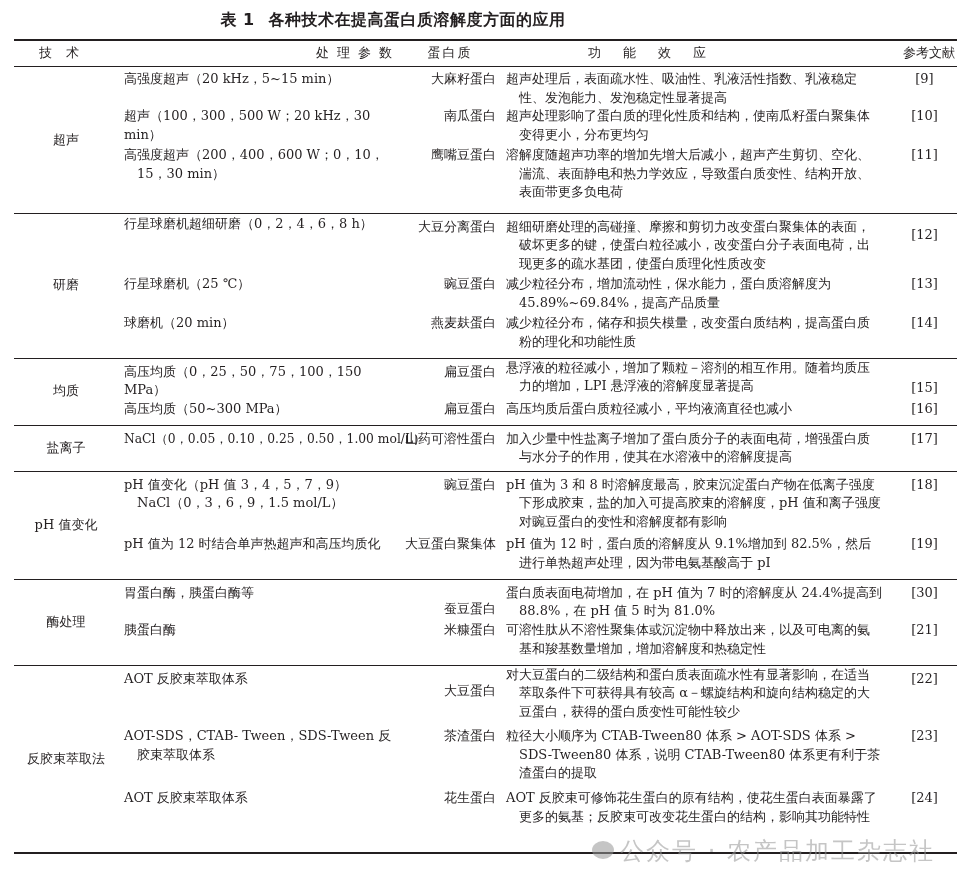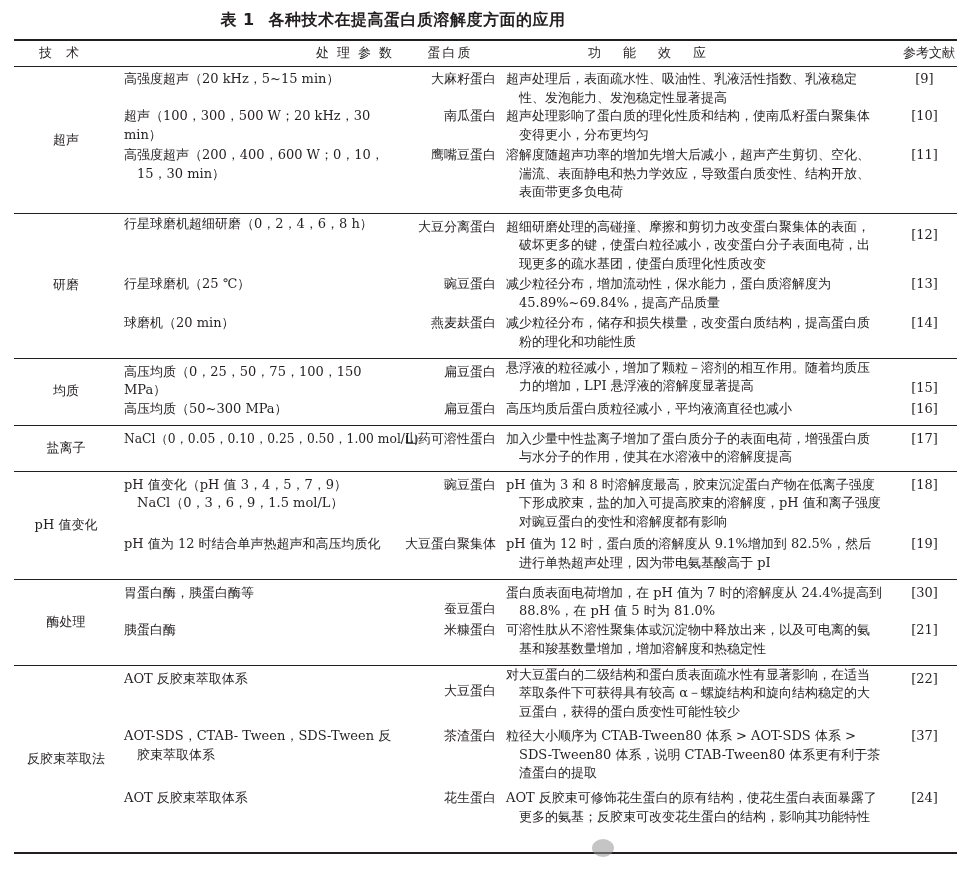--- a/index.html
+++ b/index.html
@@ -202,28 +202,28 @@
       <td class="ref" style="padding-top:4px">[22]</td>
     </tr>
     <tr style="height:62px">
       <td class="param">
           <span class="hang1">AOT-SDS，CTAB- Tween，SDS-Tween 反胶束萃取体系</span>
         </td>
       <td class="prot">茶渣蛋白</td>
       <td class="eff">
           <span class="hang1">粒径大小顺序为 CTAB-Tween80 体系 &gt; AOT-SDS 体系 &gt; SDS-Tween80 体系，说明 CTAB-Tween80 体系更有利于茶渣蛋白的提取</span>
         </td>
-      <td class="ref">[37]</td>
+      <td class="ref">[23]</td>
     </tr>
     <tr style="height:64px">
       <td class="param">AOT 反胶束萃取体系</td>
       <td class="prot">花生蛋白</td>
       <td class="eff">
           <span class="hang1">AOT 反胶束可修饰花生蛋白的原有结构，使花生蛋白表面暴露了更多的氨基；反胶束可改变花生蛋白的结构，影响其功能特性</span>
         </td>
       <td class="ref">[24]</td>
     </tr>
   </tbody>
 </table>
 
 <div class="watermark">
-  <span class="wm-icon"></span>
+  <span class="wm-icon"></span><span>公众号 · 农产品加工杂志社</span>
 </div>
 
 </body></html>

